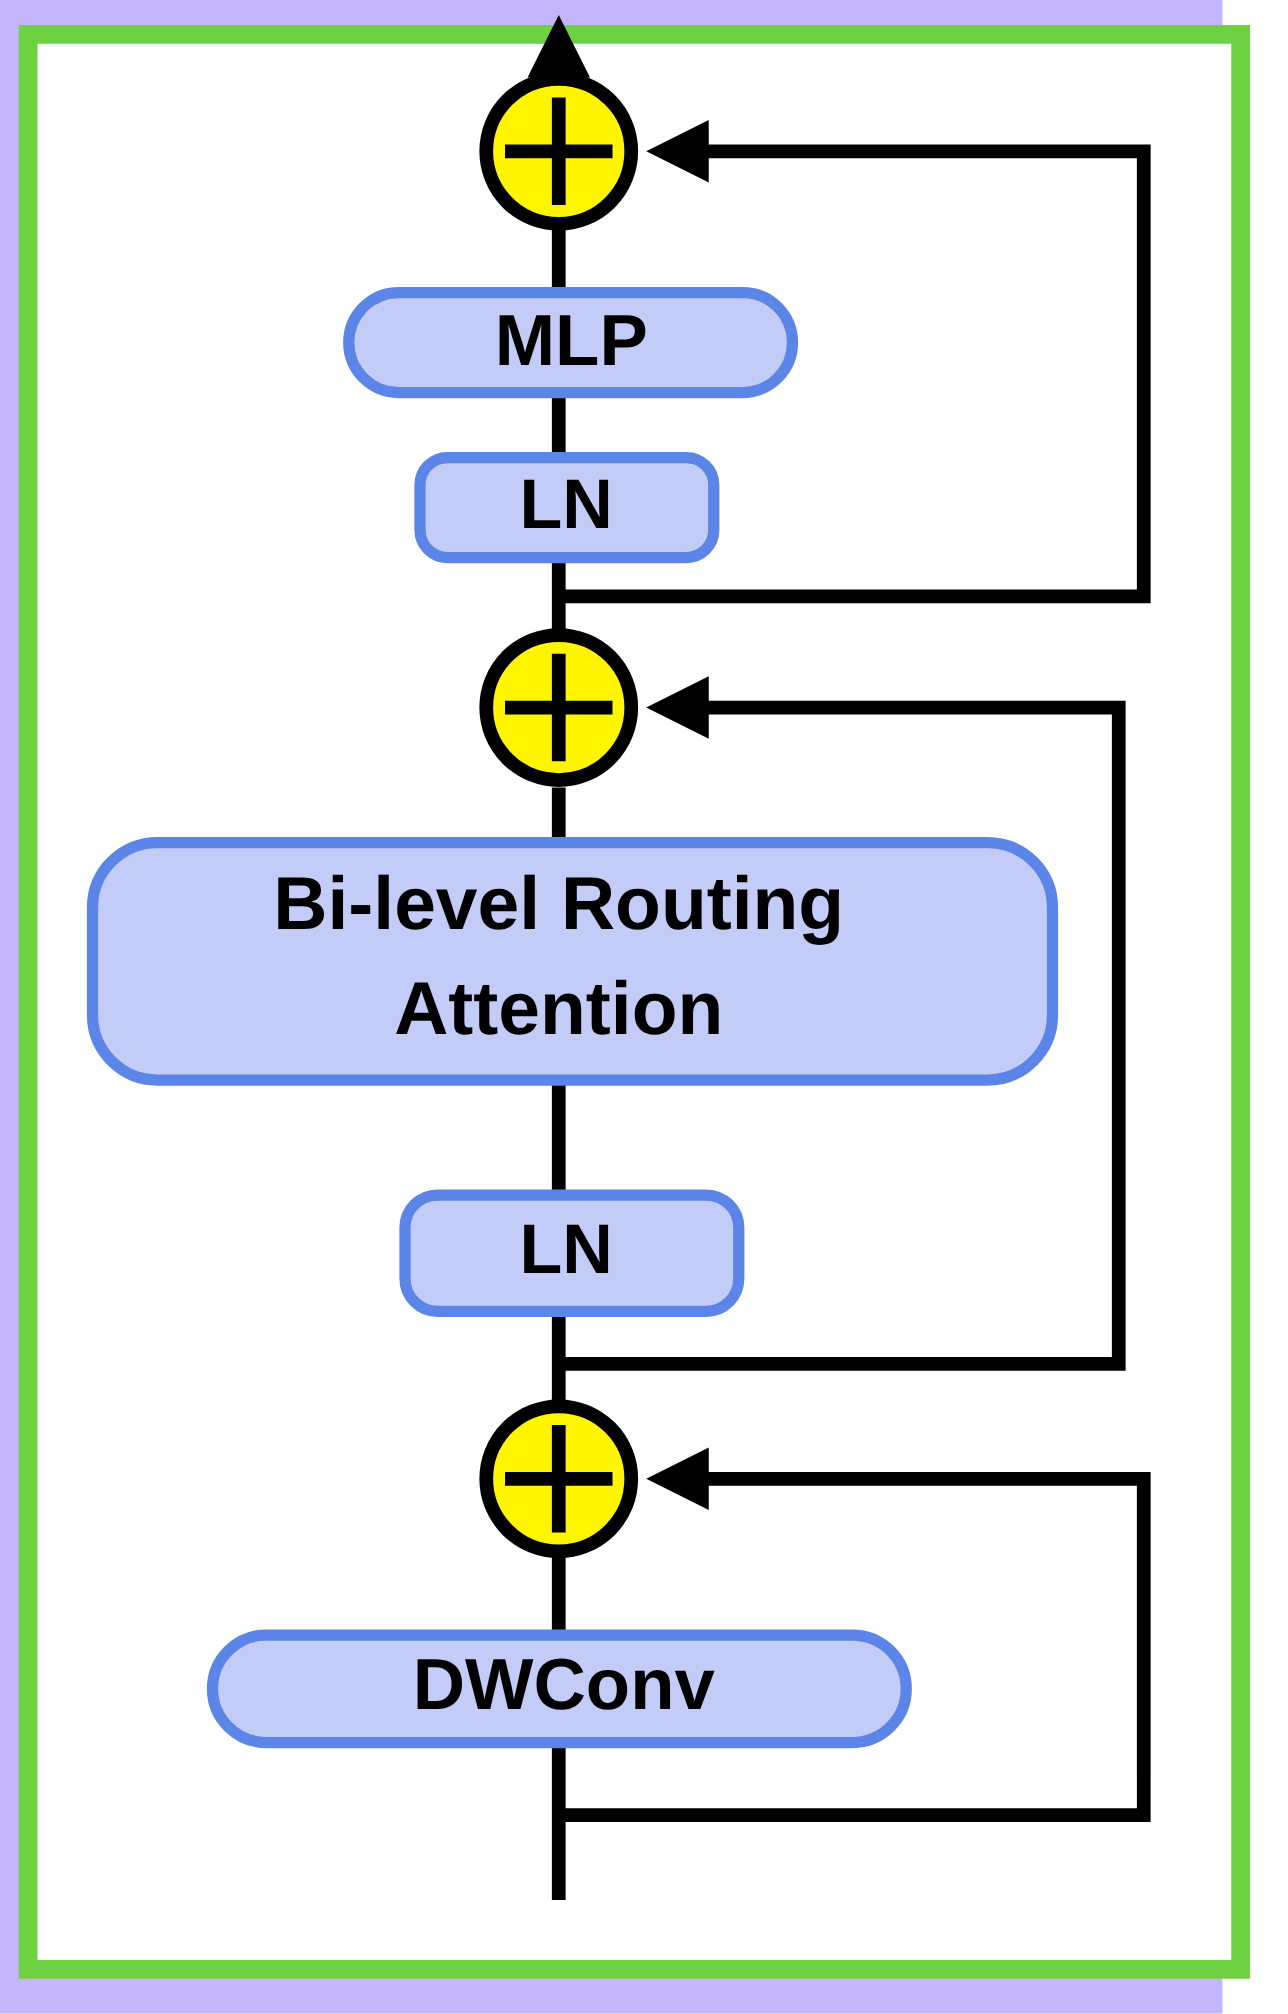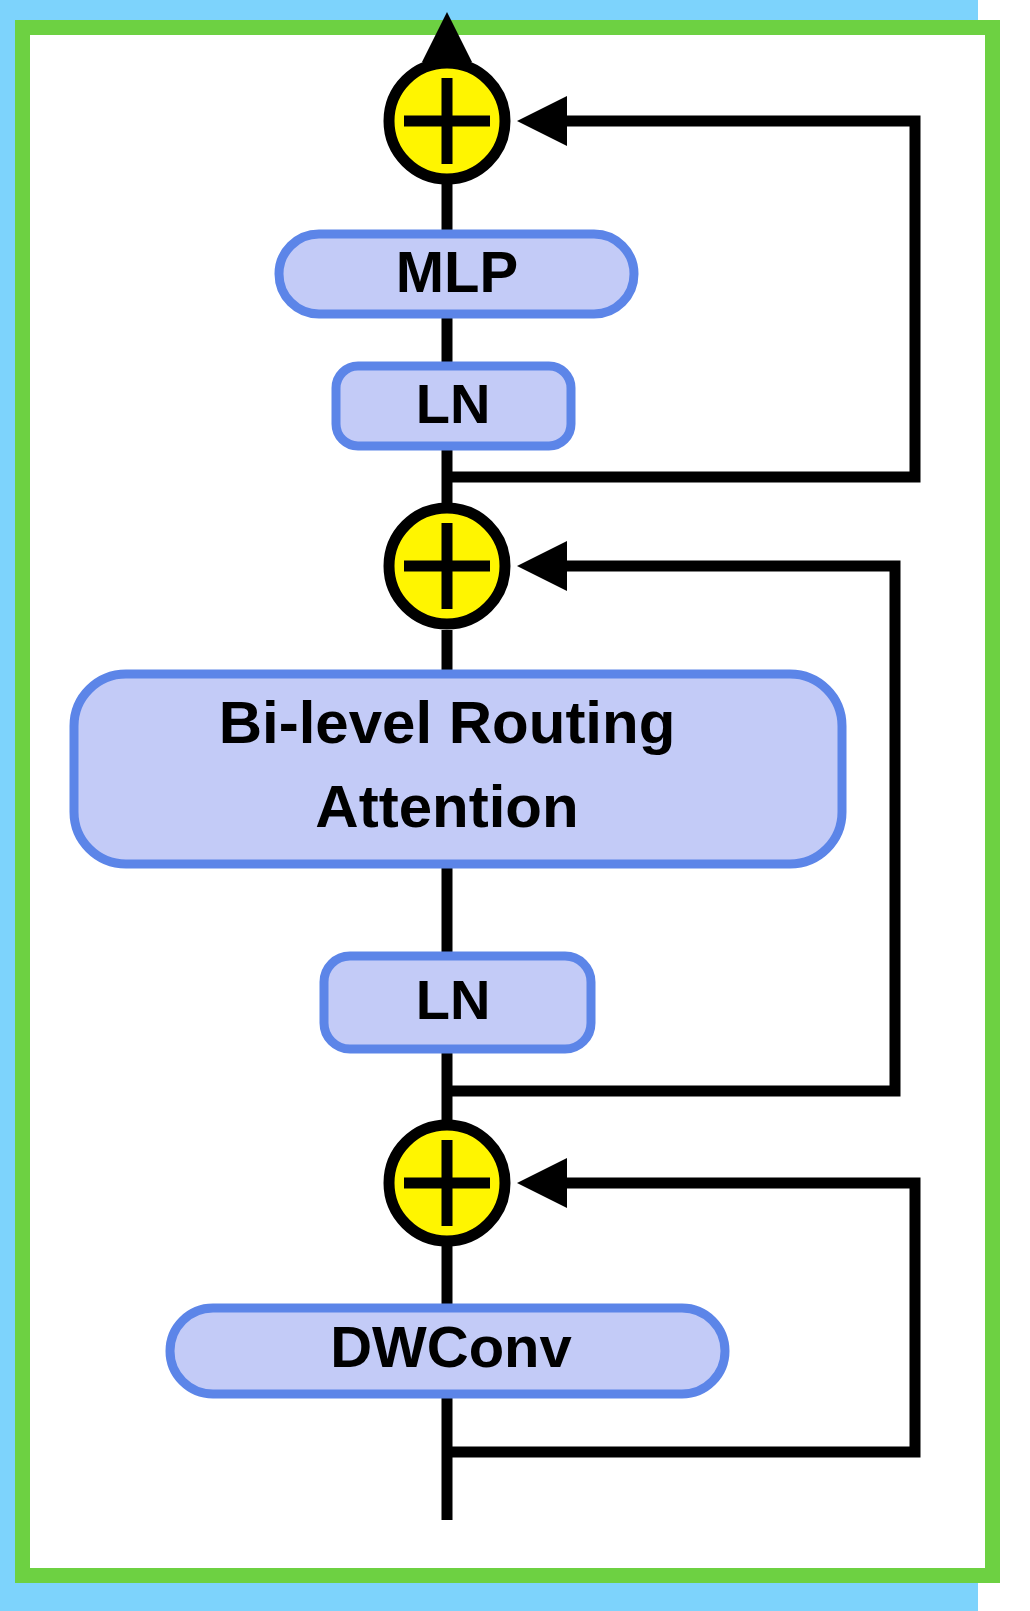--- a/index.html
+++ b/index.html
@@ -10,21 +10,21 @@
   body {
     width: 1030px;
     height: 1611px;
     font-family: "Liberation Sans", sans-serif;
     overflow: hidden;
   }
   #diagram-root {
     position: relative;
     width: 978px;
     height: 1611px;
-    background: #7dd3fc;
+    background: #c4b5fd;
   }
   #diagram-svg {
     position: absolute;
     left: 0;
     top: 0;
     width: 1030px;
     height: 1611px;
     display: block;
   }
   .block-label {

